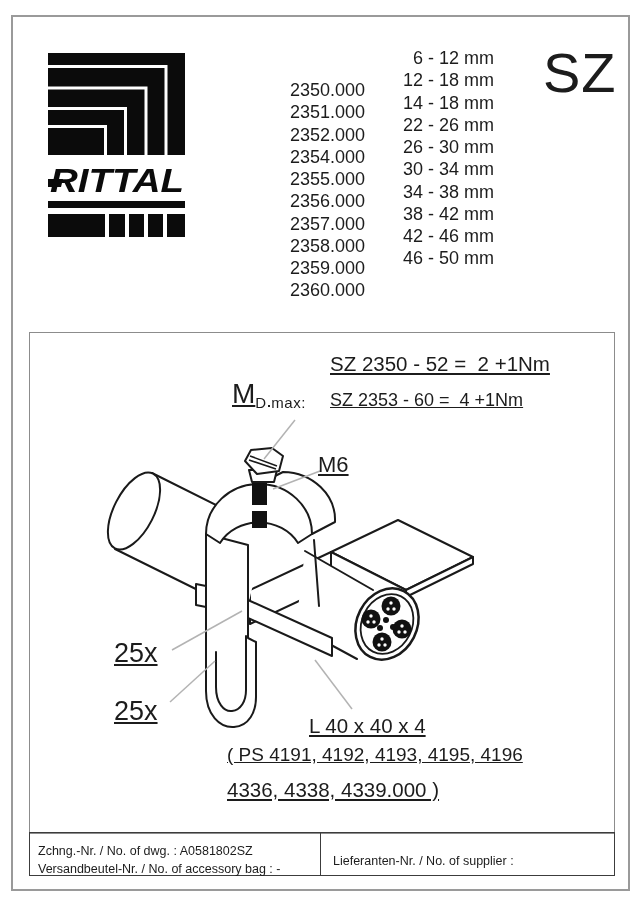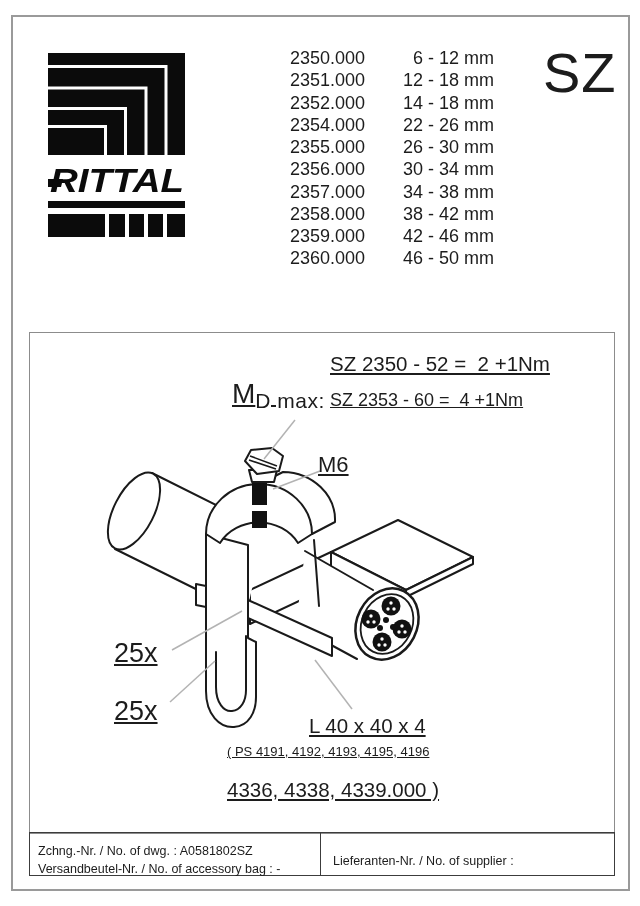--- a/index.html
+++ b/index.html
@@ -4,36 +4,36 @@
 <style>
   html,body{margin:0;padding:0;background:#fff;}
   .page{position:relative;width:640px;height:906px;background:#fff;overflow:hidden;
         font-family:"Liberation Sans","DejaVu Sans",sans-serif;color:#1c1c1c;}
   .sheet{position:absolute;left:11px;top:15px;width:615px;height:872px;border:2px solid #9a9a9a;}
   
   .logo-svg{position:absolute;left:48px;top:53px;}
   .parts-list{position:absolute;left:290px;top:47px;font-size:18px;}
   .parts-row{display:flex;height:22.3px;line-height:22.3px;}
   .parts-row:nth-child(10){height:21px;line-height:21px;}
-  .art-no{width:88px;text-align:left;}
+  .art-no{width:88px;text-align:left;margin-top:32px;}
   .mm-range{width:116px;text-align:right;}
   .sz-code{position:absolute;left:543px;top:40px;font-size:56px;letter-spacing:1px;}
   
   .draw-box{position:absolute;left:29px;top:332px;width:584px;height:500px;border:1.5px solid #8c8c8c;}
   .art{position:absolute;left:29px;top:332px;}
   .lbl{position:absolute;white-space:pre;text-decoration:underline;}
   .torque1{left:330px;top:352px;font-size:20.5px;}
   .torque2{left:330px;top:390px;font-size:18px;}
   .md{left:232px;top:378px;font-size:28px;}
-  .md sub{font-size:21px;vertical-align:-5px;letter-spacing:.5px;text-align:right;}
+  .md sub{font-size:15px;vertical-align:-5px;letter-spacing:.5px;text-align:right;}
   .m6{left:318px;top:452px;font-size:22px;}
   .qty1{left:114px;top:638px;font-size:27px;}
   .qty2{left:114px;top:696px;font-size:27px;}
   .lprof{left:309px;top:714px;font-size:20.5px;}
-  .ps1{left:227px;top:744px;font-size:13px;}
+  .ps1{left:227px;top:744px;font-size:19px;}
   .ps2{left:227px;top:778px;font-size:20.5px;}
   
   .title-block{position:absolute;left:29px;top:832px;width:584px;height:42px;
                border:1.5px solid #3c3c3c;display:flex;font-size:12.5px;}
   .tb-left{width:291px;border-right:1.5px solid #3c3c3c;padding:9px 0 0 8px;box-sizing:border-box;}
   .tb-left div{height:18px;line-height:18px;}
   .tb-right{flex:1;padding:21px 0 0 12px;box-sizing:border-box;}
 </style>
 </head>
 <body>

